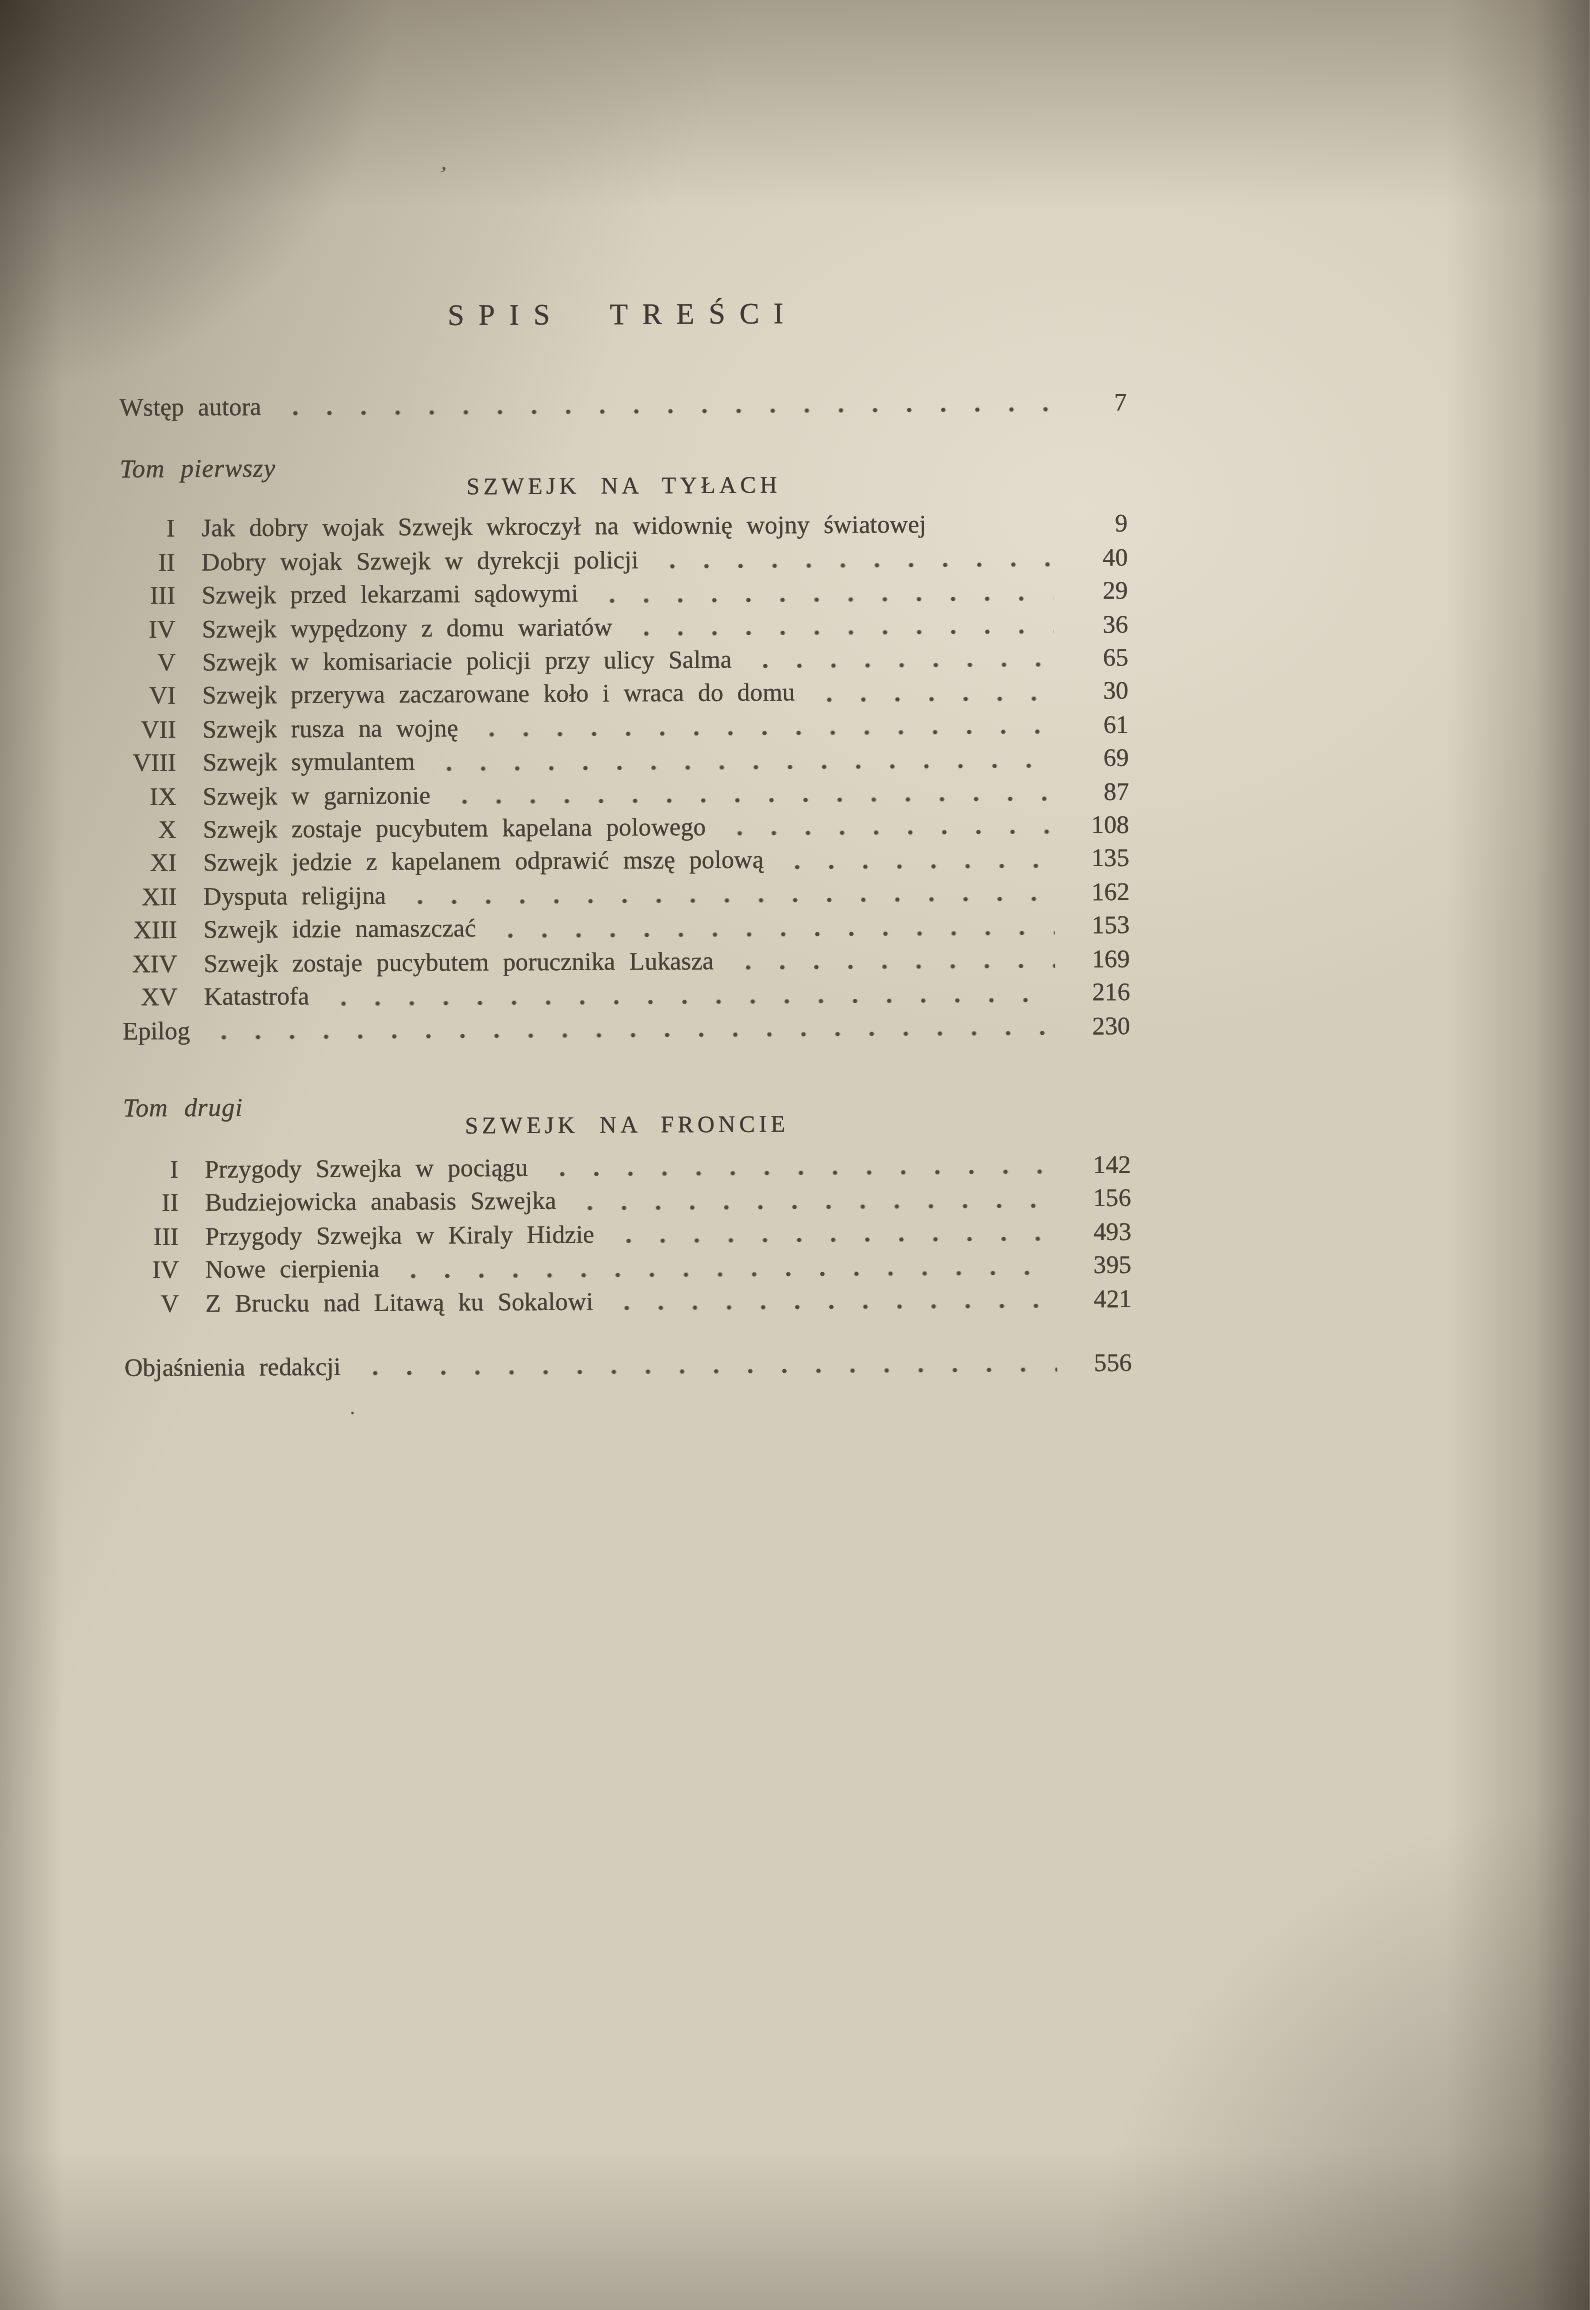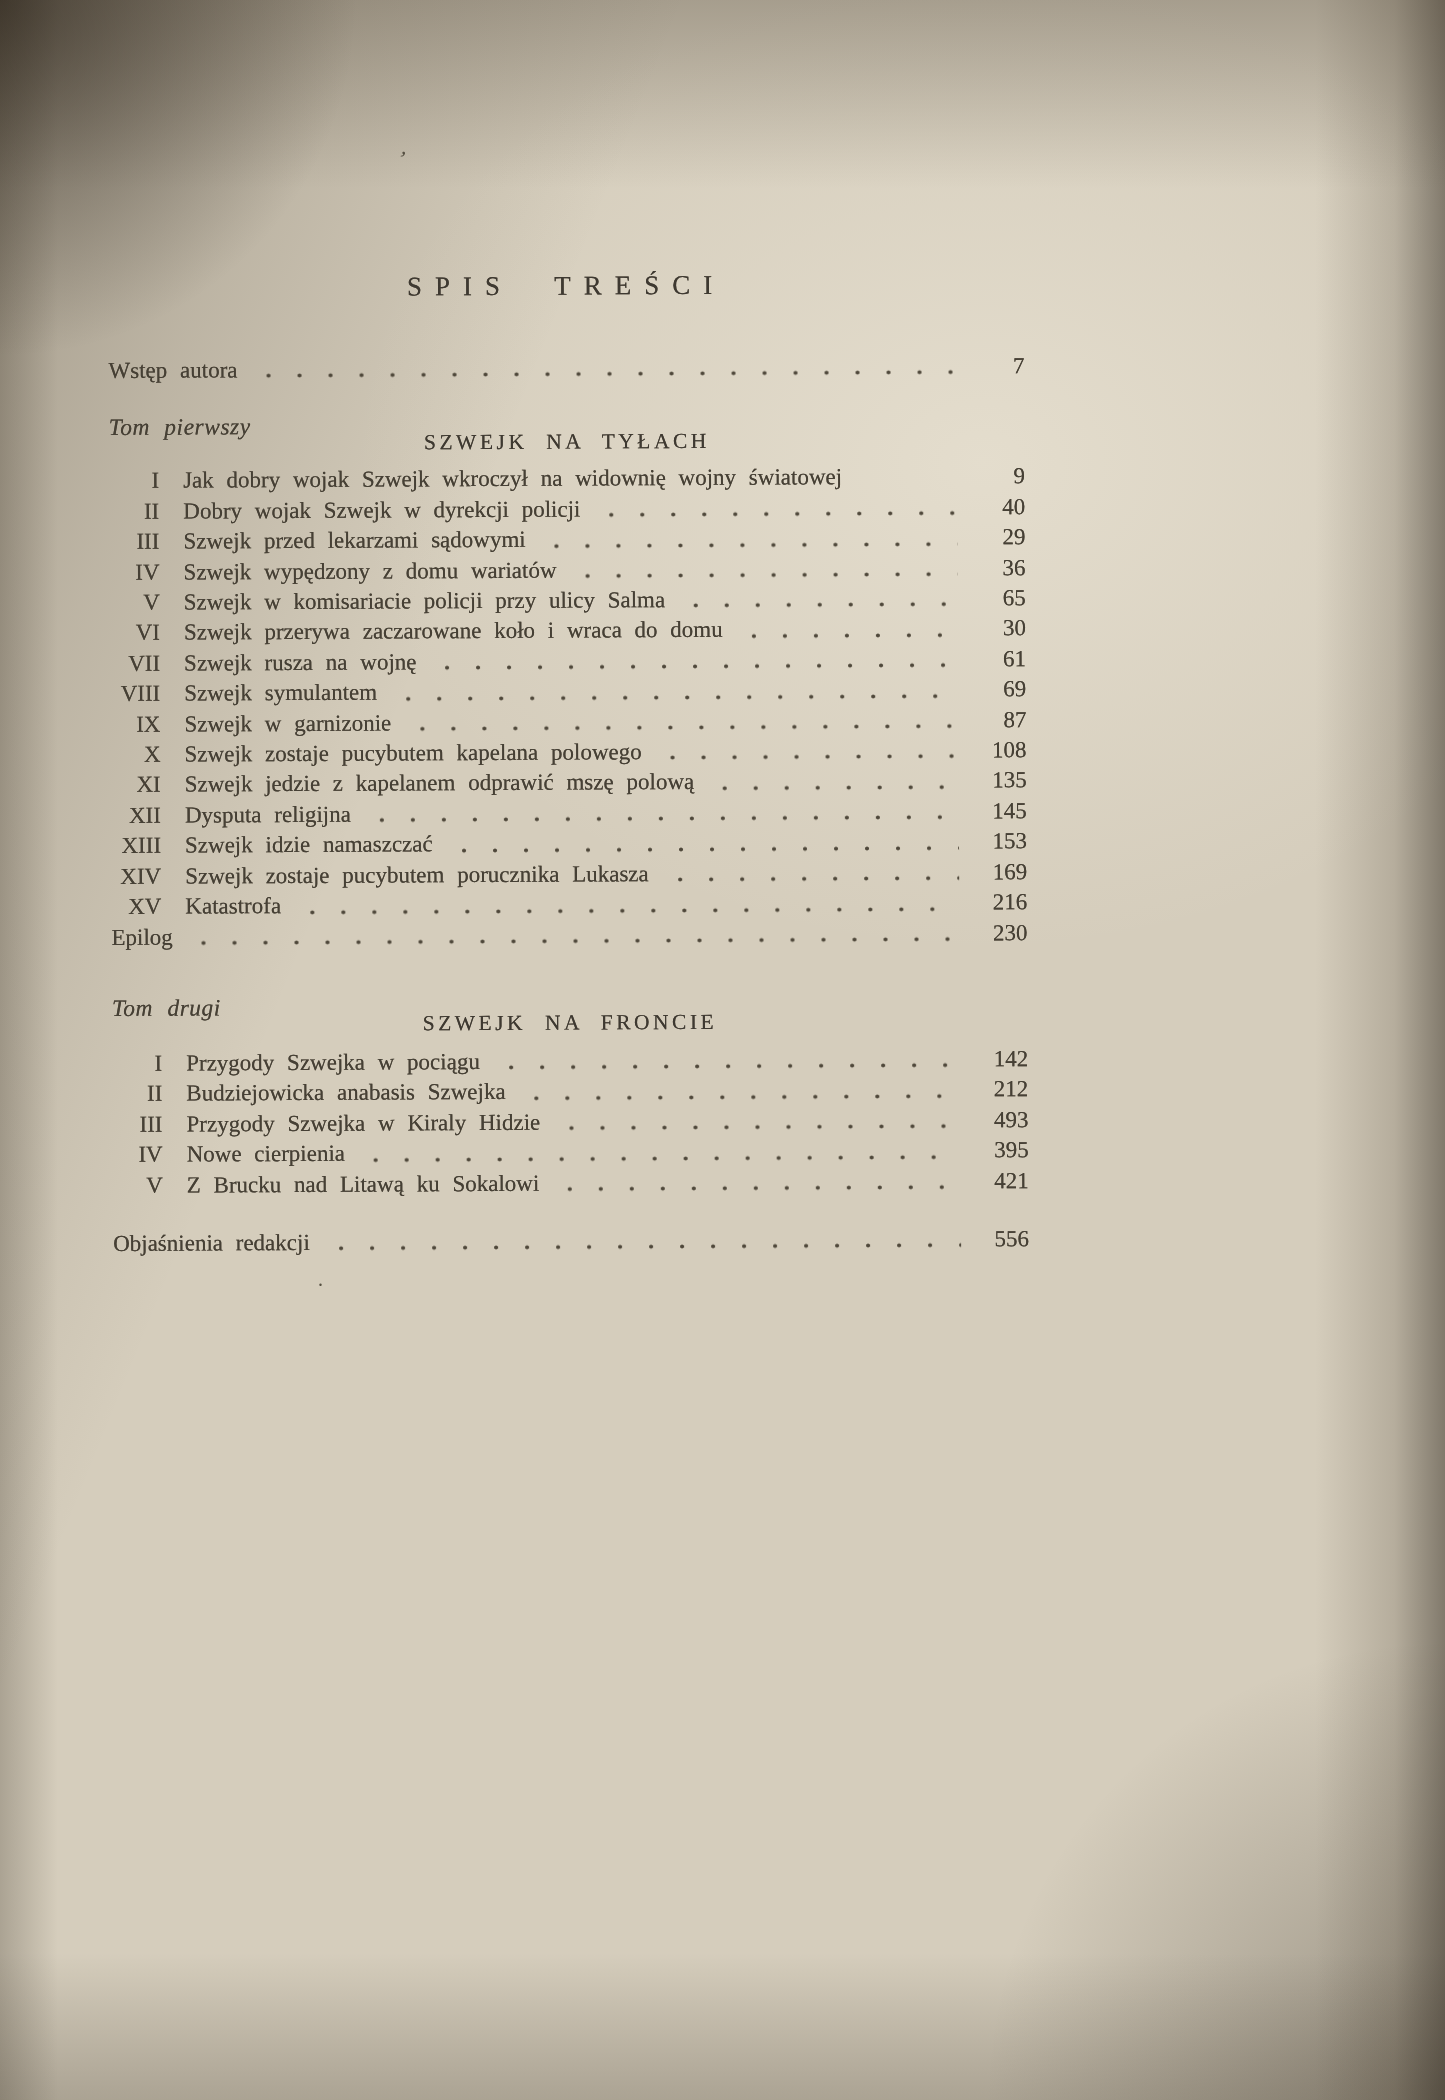--- a/index.html
+++ b/index.html
@@ -192,21 +192,21 @@
         <span class="num">XI</span>
         <span class="etitle">Szwejk jedzie z kapelanem odprawić mszę polową</span>
         <span class="leader"></span>
         <span class="pg">135</span>
       </div>
 
       <div class="row">
         <span class="num">XII</span>
         <span class="etitle">Dysputa religijna</span>
         <span class="leader"></span>
-        <span class="pg">145</span>
+        <span class="pg">162</span>
       </div>
 
       <div class="row">
         <span class="num">XIII</span>
         <span class="etitle">Szwejk idzie namaszczać</span>
         <span class="leader"></span>
         <span class="pg">153</span>
       </div>
 
       <div class="row">
@@ -240,21 +240,21 @@
         <span class="num">I</span>
         <span class="etitle">Przygody Szwejka w pociągu</span>
         <span class="leader"></span>
         <span class="pg">142</span>
       </div>
 
       <div class="row">
         <span class="num">II</span>
         <span class="etitle">Budziejowicka anabasis Szwejka</span>
         <span class="leader"></span>
-        <span class="pg">212</span>
+        <span class="pg">156</span>
       </div>
 
       <div class="row">
         <span class="num">III</span>
         <span class="etitle">Przygody Szwejka w Kiraly Hidzie</span>
         <span class="leader"></span>
         <span class="pg">493</span>
       </div>
 
       <div class="row">

